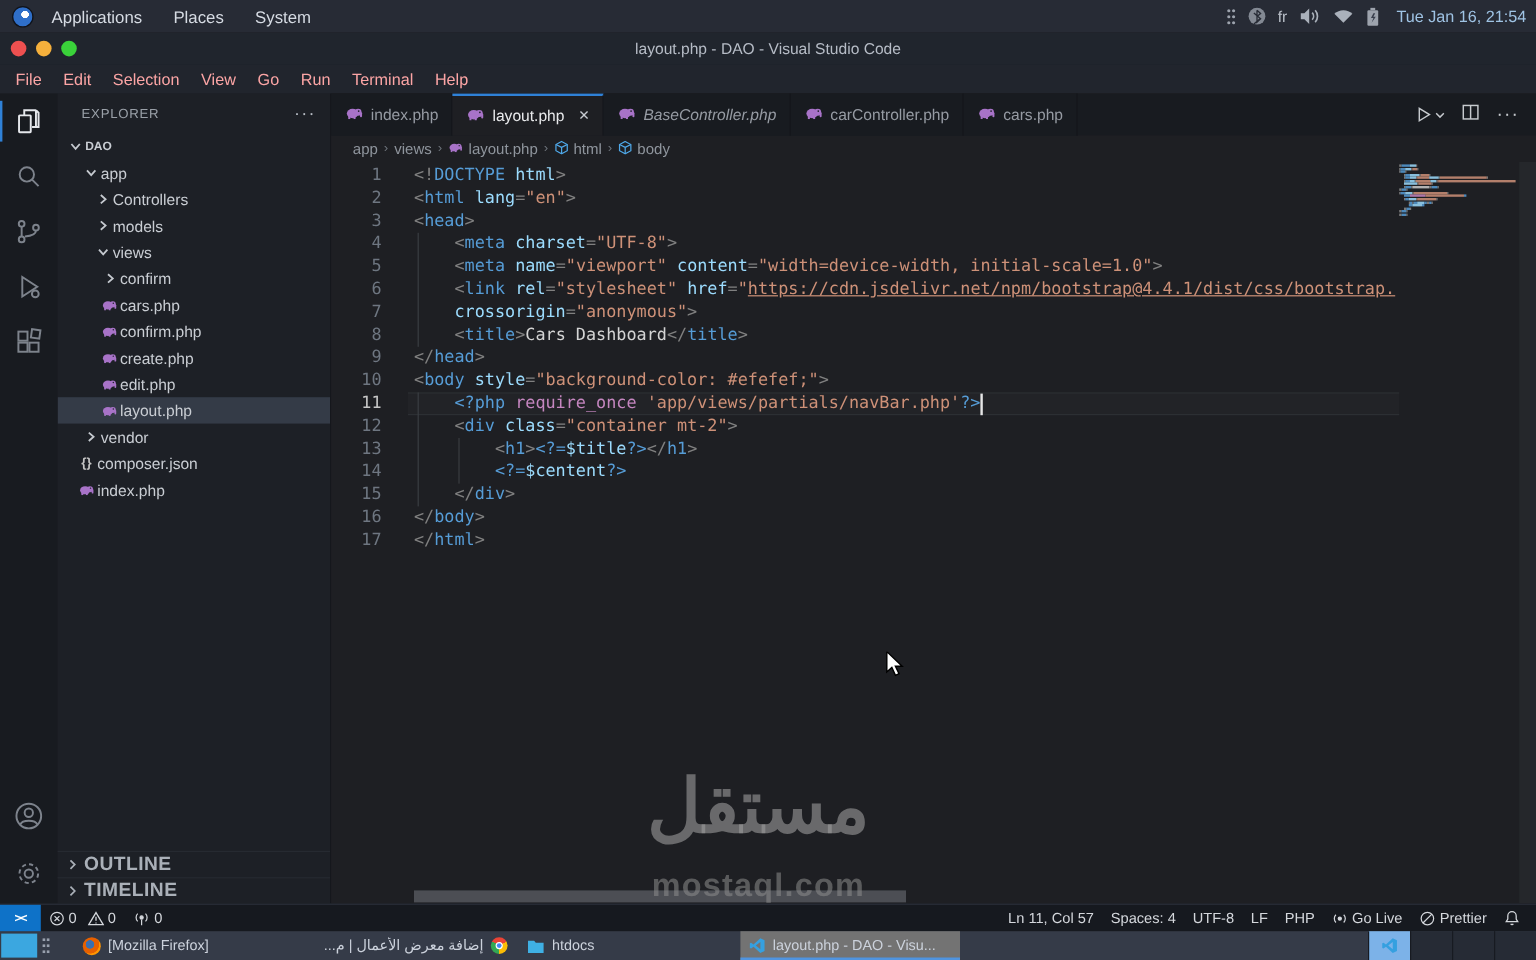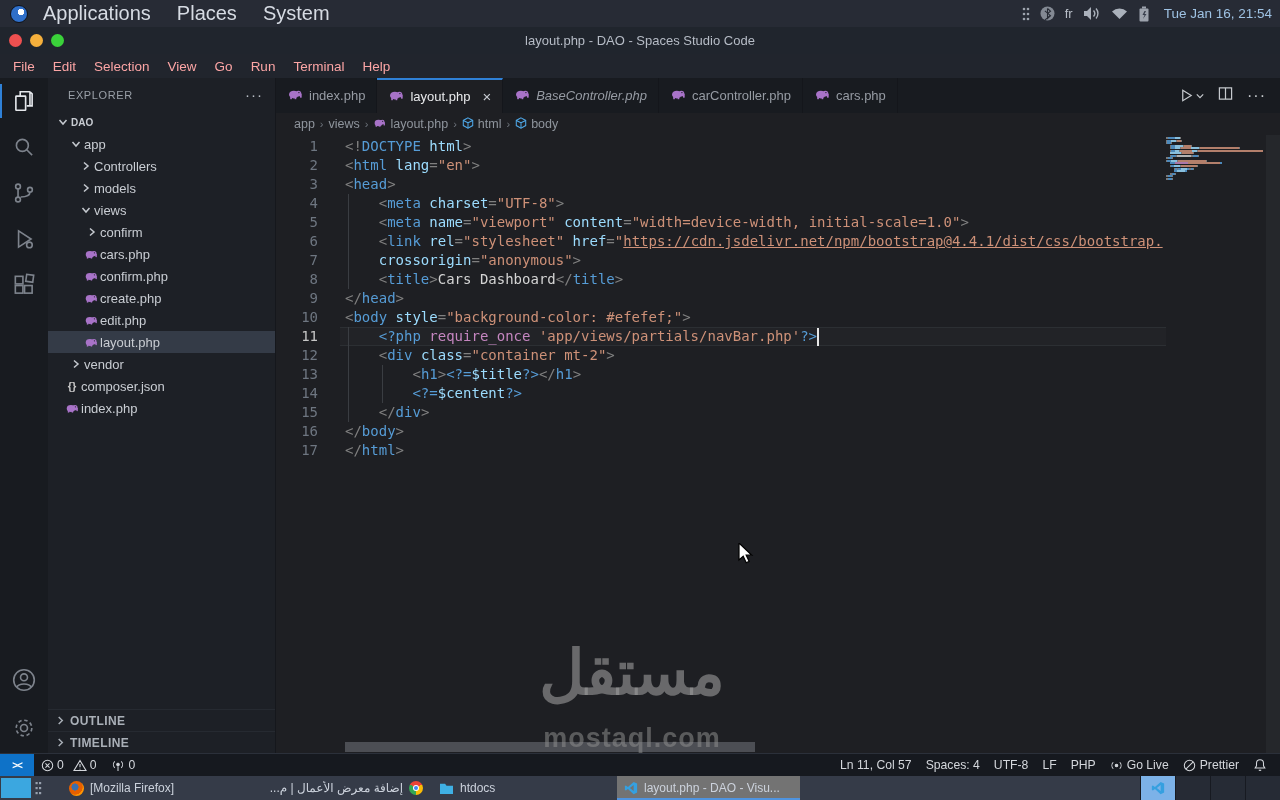--- a/index.html
+++ b/index.html
@@ -3,21 +3,21 @@
 <meta charset="utf-8">
 <style>
   * { margin:0; padding:0; box-sizing:border-box; }
   html,body { width:1280px; height:800px; overflow:hidden; background:#000; }
   body { font-family:"Liberation Sans", sans-serif; }
   #screen { position:relative; width:1280px; height:800px; display:flex; flex-direction:column; background:#1e1f23; }
 
   
   #panel { height:27px; background:#272b35; display:flex; align-items:center; justify-content:space-between; padding:0 8px; flex:0 0 auto; }
   .panel-left { display:flex; align-items:center; gap:4px; }
-  .pmenu { color:#d6dbe3; font-size:20px; padding:0 11px; cursor:default; }
+  .pmenu { color:#d6dbe3; font-size:14px; padding:0 11px; cursor:default; }
   .panel-right { display:flex; align-items:center; gap:10px; }
   .tray-ic { display:flex; align-items:center; opacity:.9; }
   #clock { color:#9fc3e4; font-size:13.5px; padding-left:4px; }
   #distro-logo { width:18px; height:18px; border-radius:50%; background:radial-gradient(circle at 62% 38%, #ffffff 0 22%, #2f6fc9 23% 100%); border:1px solid #10131a; margin-left:2px; }
 
   
   #titlebar { height:27px; background:#20252d; position:relative; display:flex; align-items:center; flex:0 0 auto; }
   .lights { display:flex; gap:8px; padding-left:9px; }
   .light { width:13px; height:13px; border-radius:50%; }
   #wtitle { position:absolute; left:0; right:0; text-align:center; color:#b6bcc6; font-size:13px; }
@@ -39,21 +39,21 @@
   #sidebar { width:228px; background:#1d2026; display:flex; flex-direction:column; flex:0 0 auto; border-right:1px solid #15171c; }
   .sb-header { height:33px; display:flex; align-items:center; justify-content:space-between; padding:0 12px 0 20px; color:#9aa0a8; font-size:11px; letter-spacing:.6px; }
   .sb-more { color:#b9bec6; font-size:15px; letter-spacing:1px; }
   #tree { flex:1 1 auto; overflow:hidden; }
   .trow { height:22px; display:flex; align-items:center; color:#c9cdd3; font-size:13px; white-space:nowrap; }
   .trow.selected { background:#343b47; }
   .trow.bold { font-weight:bold; font-size:10px; }
   .chev { width:16px; display:inline-flex; justify-content:center; flex:0 0 16px; }
   .ficon { width:18px; display:inline-flex; justify-content:center; flex:0 0 18px; }
   .sb-bottom { flex:0 0 auto; }
-  .sb-sec { height:22px; border-top:1px solid #262a31; display:flex; align-items:center; color:#aab0b8; font-size:12px; font-weight:bold; letter-spacing:.4px; padding-left:4px; gap:2px; }
+  .sb-sec { height:22px; border-top:1px solid #262a31; display:flex; align-items:center; color:#aab0b8; font-size:16px; font-weight:bold; letter-spacing:.4px; padding-left:4px; gap:2px; }
 
   
   #editorwrap { flex:1 1 auto; display:flex; flex-direction:column; min-width:0; background:#1e1f23; }
   #tabstrip { height:35px; background:#181b20; display:flex; flex:0 0 auto; }
   #tabs { display:flex; }
   .tab { display:flex; align-items:center; gap:6px; padding:0 11px; font-size:13px; color:#969ba3; background:#181b20; border-right:1px solid #14161b; position:relative; }
   .tab.active { background:#1e1f23; color:#e9eaec; border-top:2px solid #2f81d7; }
   .tab.preview .tlabel { font-style:italic; }
   .tclose { margin-left:6px; color:#c8ccd2; font-size:15px; }
   #editor-actions { margin-left:auto; display:flex; align-items:center; gap:14px; padding-right:14px; color:#c6cace; }
@@ -156,21 +156,21 @@
       <span id="clock">Tue Jan 16, 21:54</span>
     </div>
   </div>
 
   <div id="titlebar">
     <div class="lights">
       <span class="light" style="background:#ee5050;"></span>
       <span class="light" style="background:#f5b03c;"></span>
       <span class="light" style="background:#3ad23a;"></span>
     </div>
-    <div id="wtitle">layout.php - DAO - Spaces Studio Code</div>
+    <div id="wtitle">layout.php - DAO - Visual Studio Code</div>
   </div>
 
   <div id="menubar">
       <span class="mitem">File</span>
       <span class="mitem">Edit</span>
       <span class="mitem">Selection</span>
       <span class="mitem">View</span>
       <span class="mitem">Go</span>
       <span class="mitem">Run</span>
       <span class="mitem">Terminal</span>

